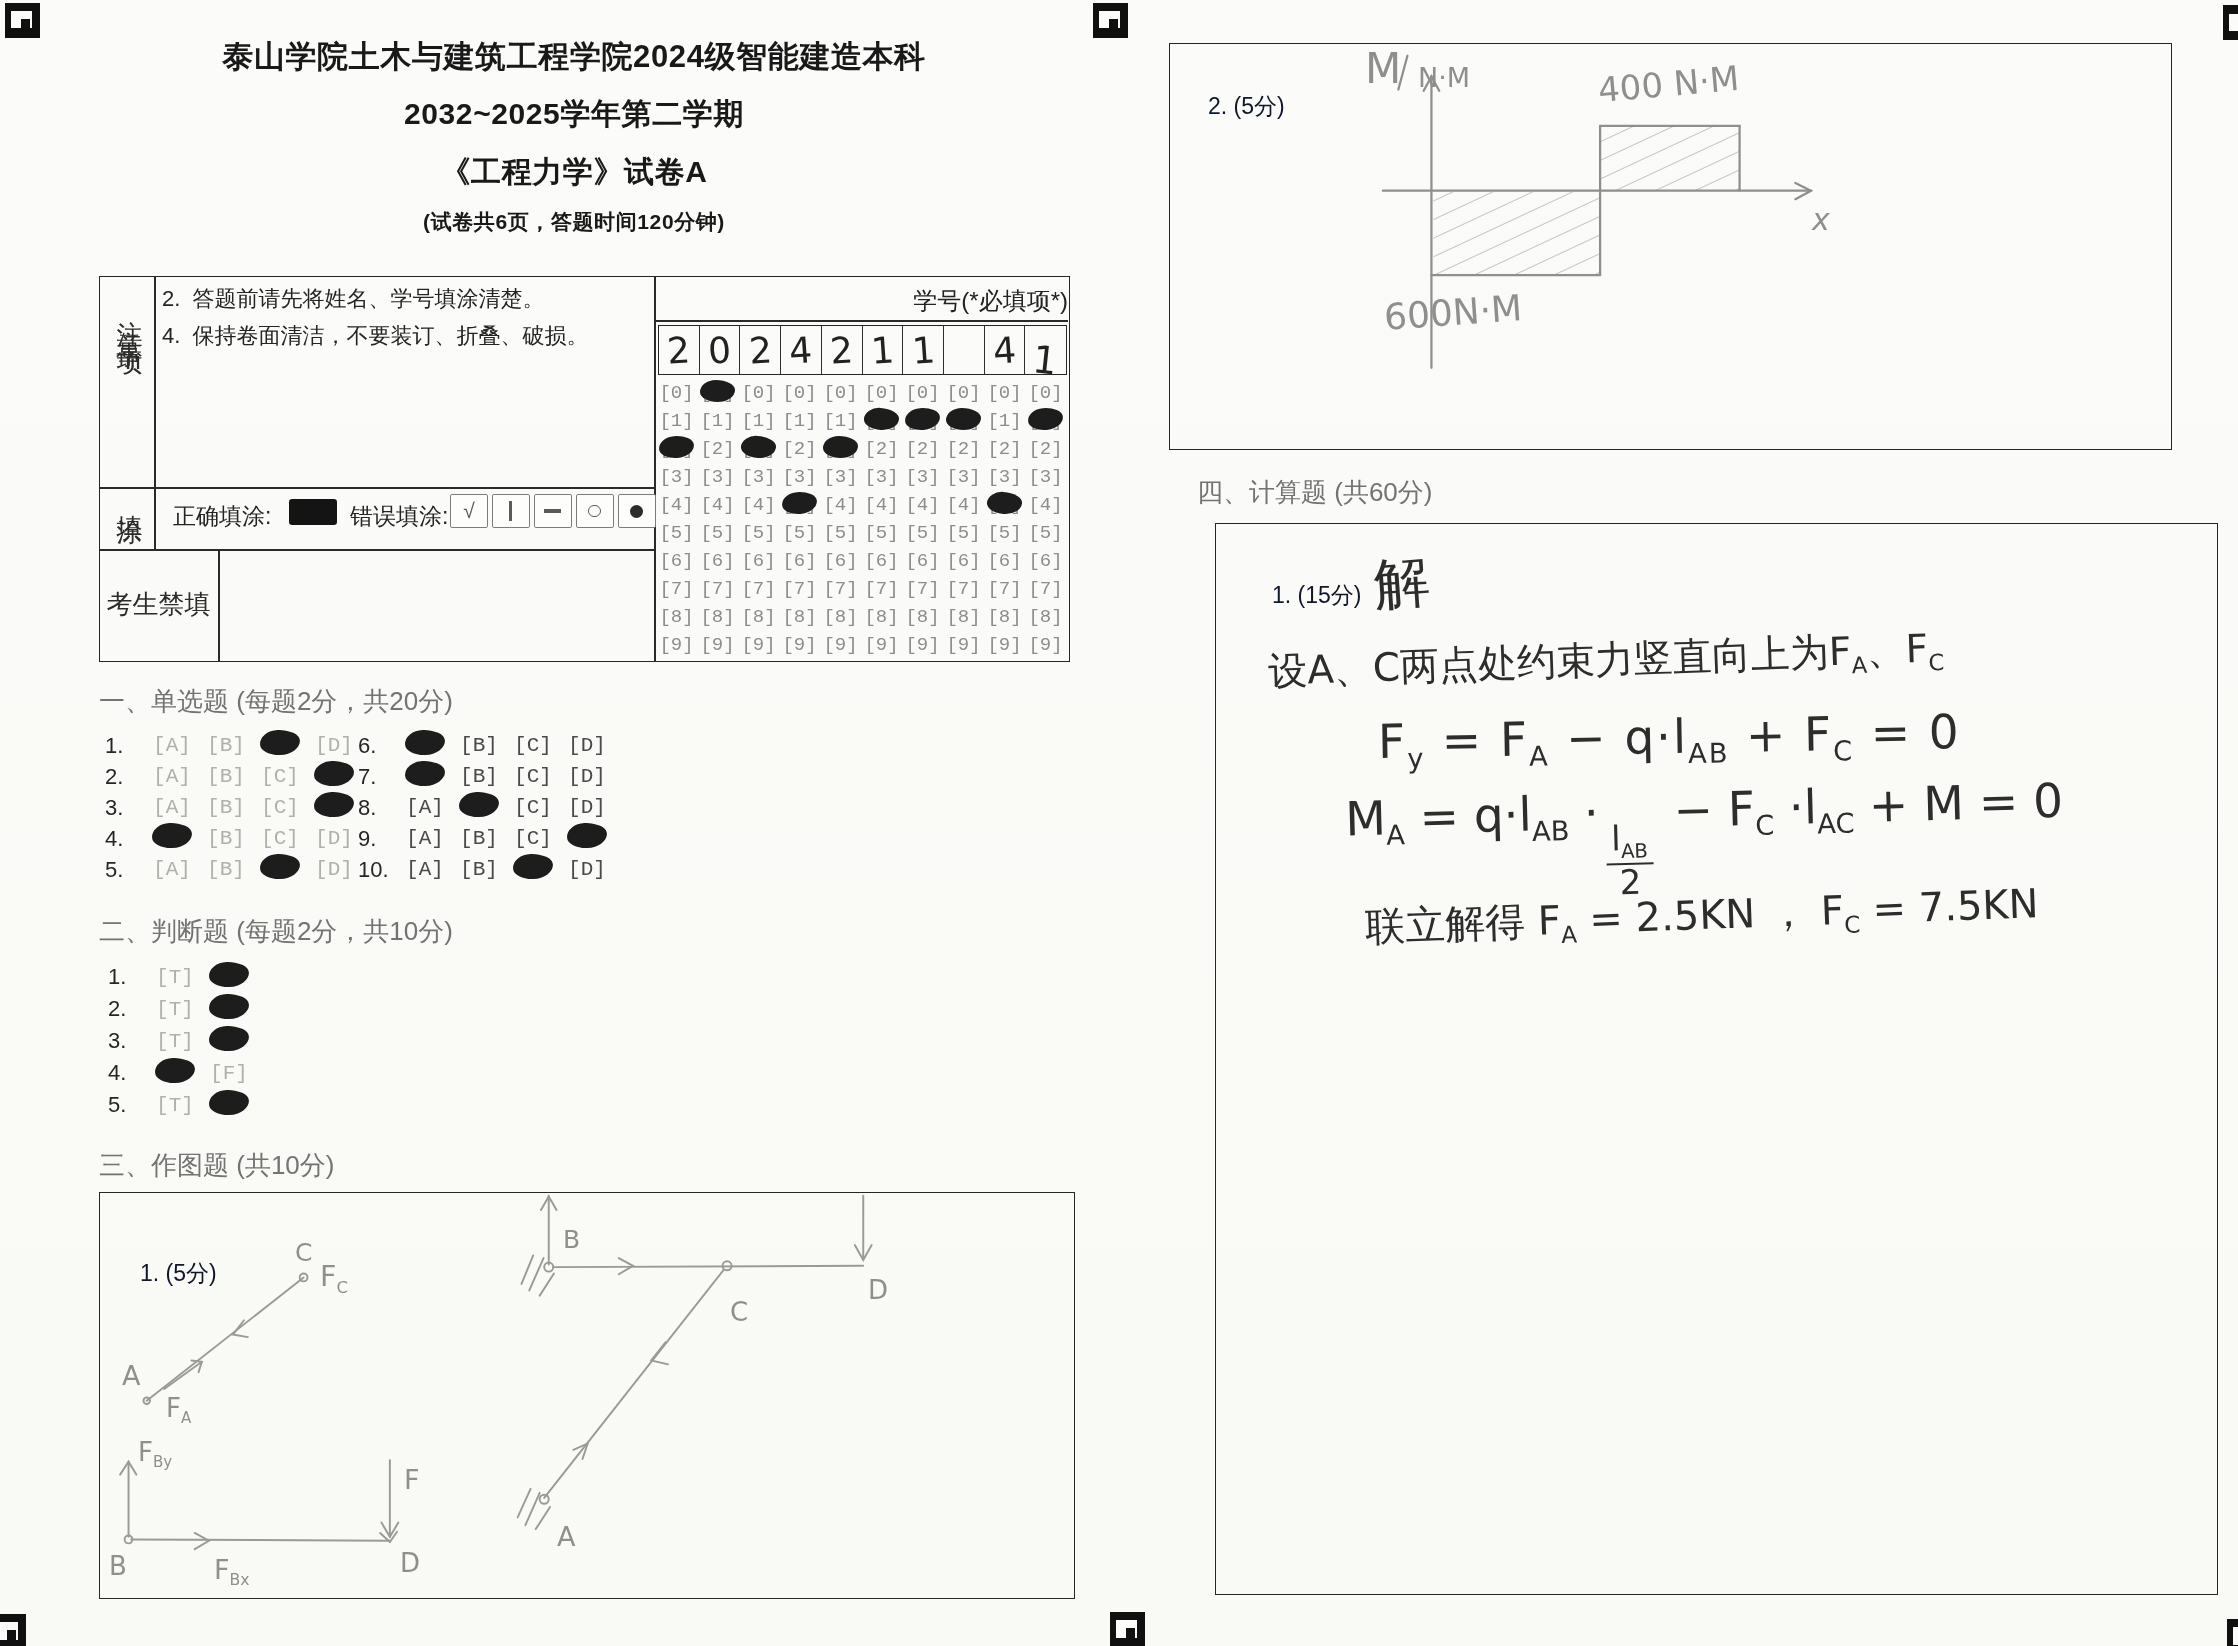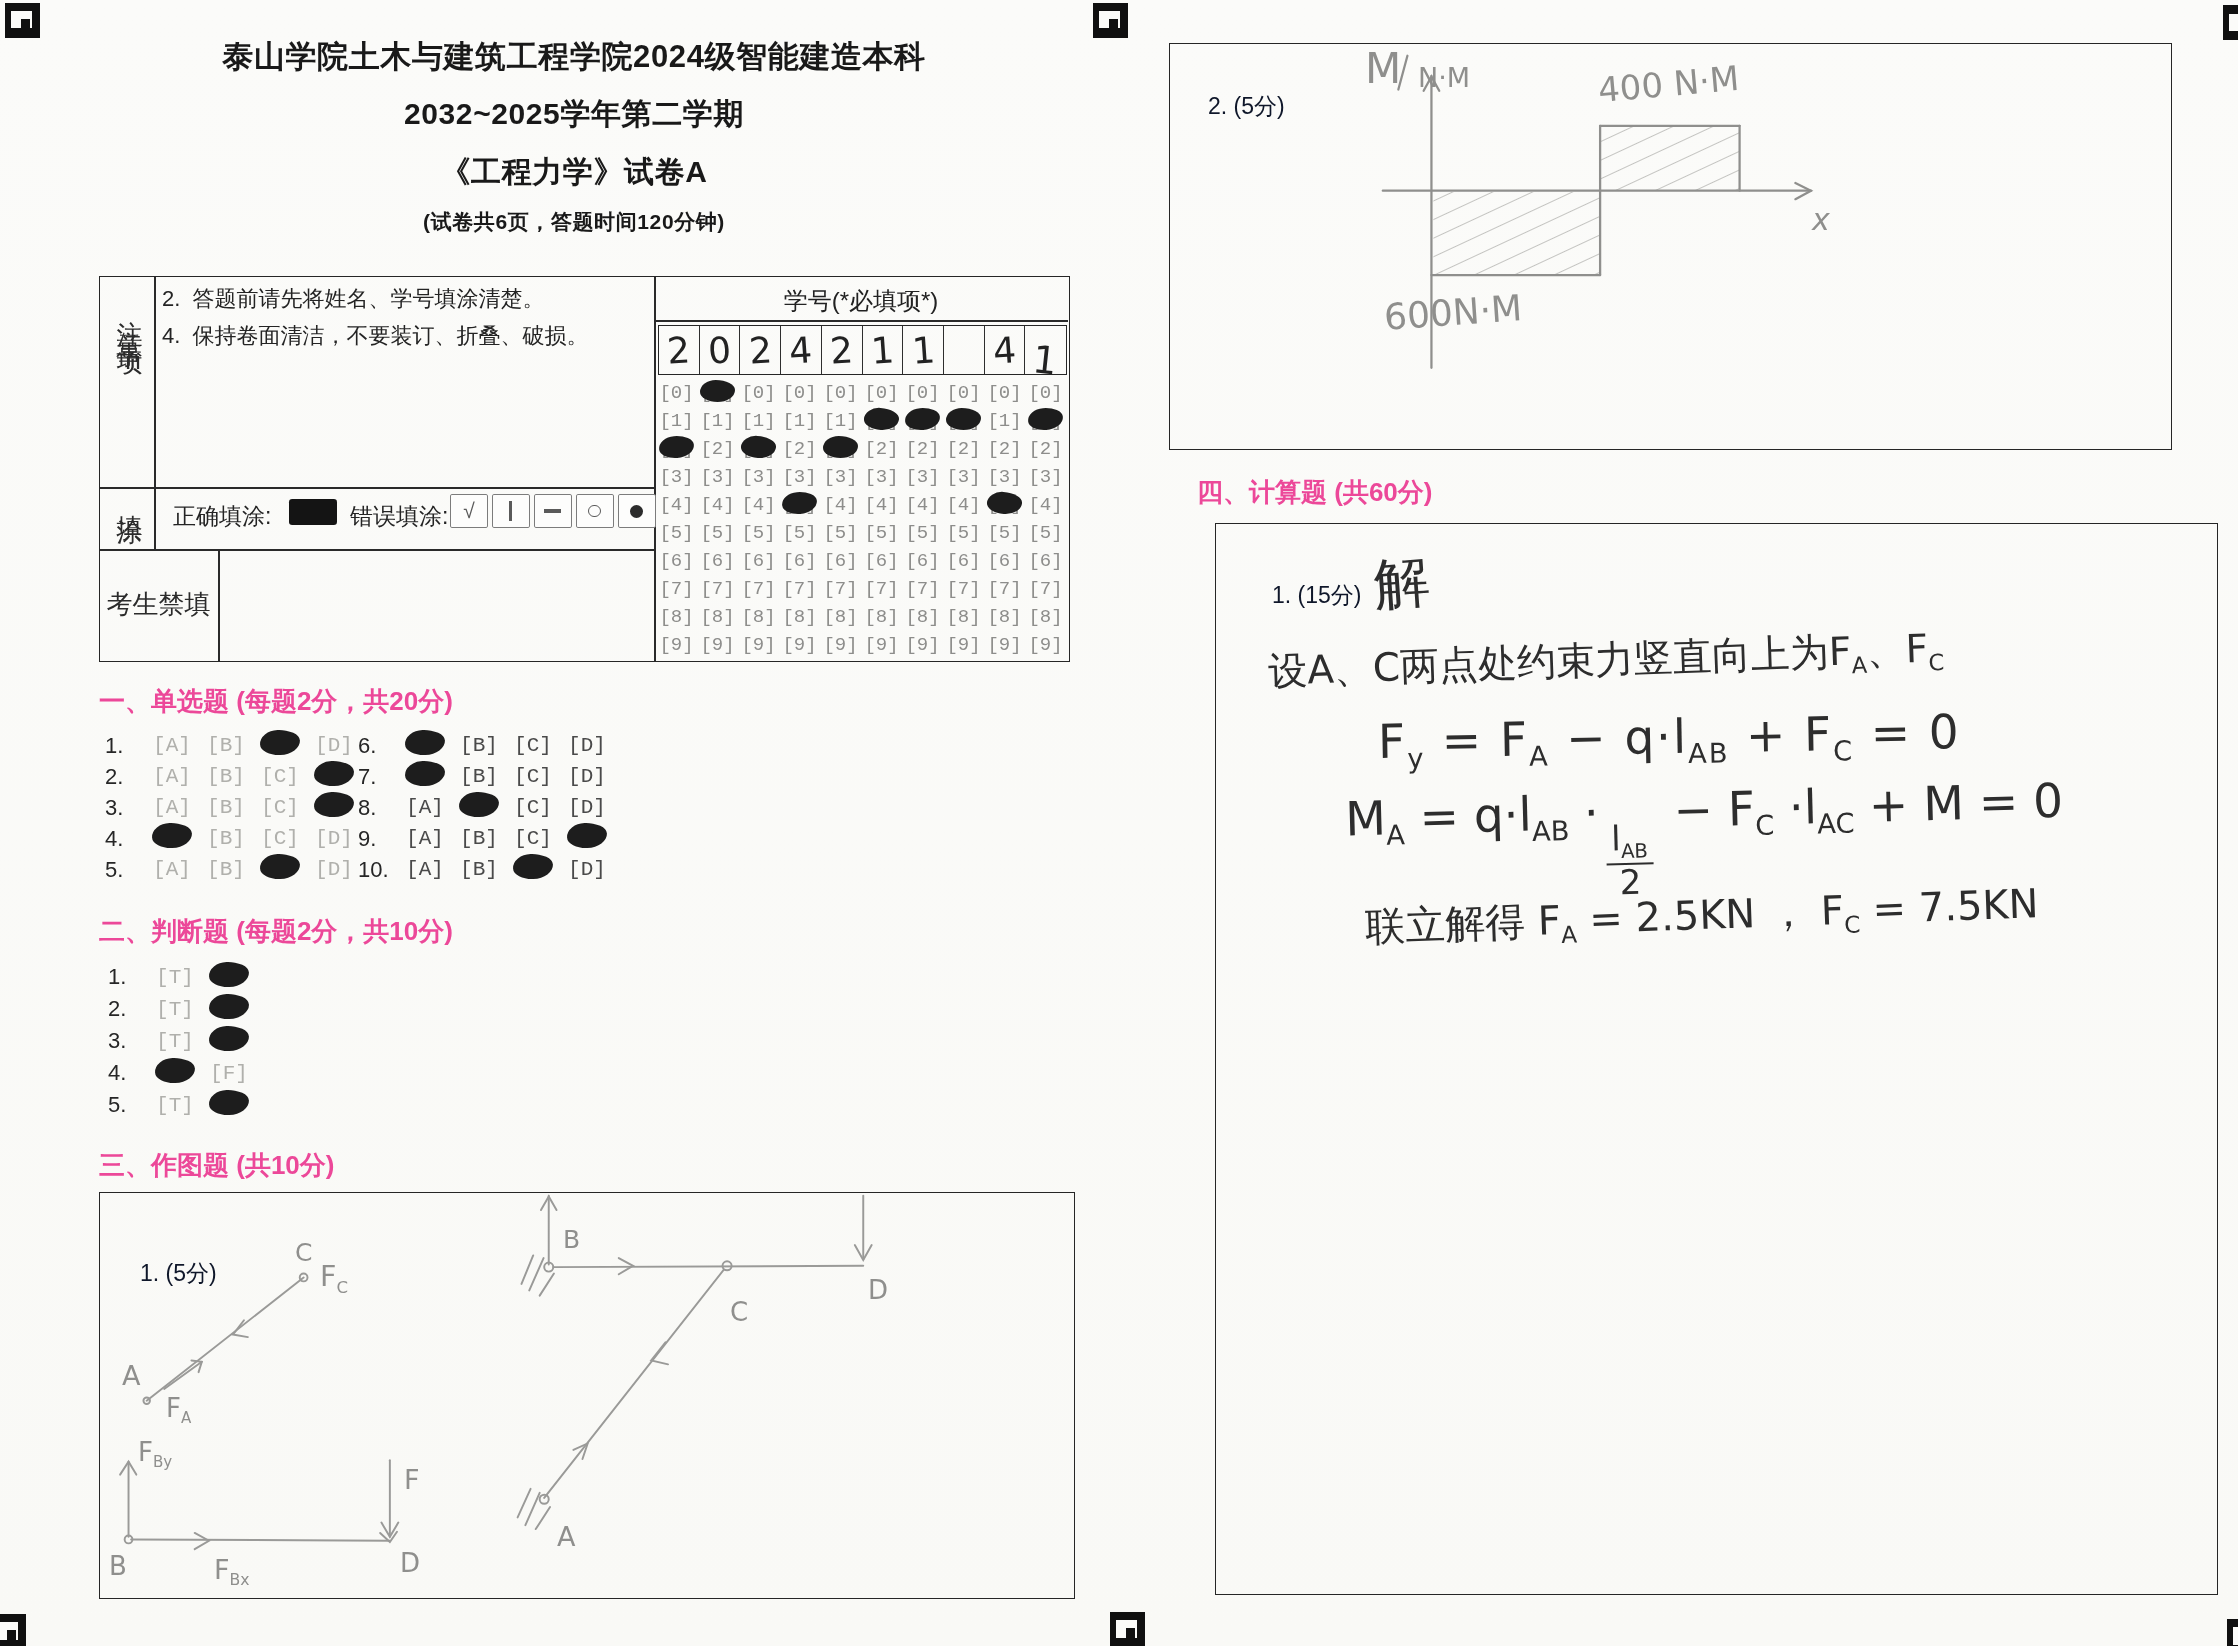--- a/index.html
+++ b/index.html
@@ -29,35 +29,35 @@
   #wrong-marks{position:absolute;left:350px;top:217px;display:flex}
   .wbox .dotS{width:10.4px;height:10.4px;border:1.9px solid #5a5a5a;border-radius:50%}
   .wbox .dotF{width:13px;height:13px;background:#2c2c2c;border-radius:50%}
   .wbox .vbar{width:3.2px;height:19.5px;background:#5a5a5a}
   .wbox .dash{width:17px;height:3.9px;background:#5a5a5a}
   
   .fopt{display:flex;flex-direction:column;align-items:center;margin-right:34px}
   .fopt .lab{font-size:25px;color:#242424}
   .fopt .chk{width:25px;height:22px;border:1.9px solid #4f4f4f;margin-top:10.4px;background:#fdfdfc}
   
-  #sid-title{position:absolute;left:554px;top:7.8px;width:414px;text-align:center;font-size:24px;color:#222}
+  #sid-title{position:absolute;left:554px;top:7.8px;width:414px;text-align:right;font-size:24px;color:#222}
   #sid-digits{position:absolute;left:558px;top:48px;width:407px;height:48px;border:1.9px solid #262626;display:grid;
               grid-template-columns:repeat(10,1fr)}
   #sid-digits .cell{border-right:1.3px solid #2e2e2e;display:flex;align-items:center;justify-content:center}
   #sid-digits .cell:last-child{border-right:none}
   .hw{font-family:"DejaVu Sans",sans-serif;color:#222}
   #sid-digits .cell span{font-size:36px;transform:rotate(-4deg)}
   #sid-digits .cell:nth-child(10) span{transform:rotate(6deg) translateY(10.4px);font-size:38px}
   #sid-bubbles{position:absolute;left:556px;top:102px;display:grid;grid-template-columns:repeat(10,41px);grid-auto-rows:28px}
   .bub{position:relative;display:flex;align-items:center;justify-content:center;
        font-family:"Liberation Mono",monospace;font-size:19px;color:#8d8d8b}
   .blob{background:#1d1d1d;border-radius:45% 55% 50% 50% / 55% 45% 55% 45%}
   .bub .blob{position:absolute;left:2.6px;top:1.3px;width:35px;height:22px;transform:rotate(-3deg)}
   
-  .sec-title{position:absolute;font-size:26px;font-weight:700;color:#ec4899}
+  .sec-title{position:absolute;font-size:26px;font-weight:400;color:#737373}
   .qrow{display:flex;align-items:center;height:31px}
   .qnum{font-size:22px;color:#262626;width:40px}
   .opt{width:54px;text-align:center;font-family:"Liberation Mono",monospace;font-size:21px}
   .pale .opt{color:#b0b0ac}
   .dark .opt{color:#4a4a4a}
   .opt .blob{display:inline-block;width:40px;height:25px;transform:rotate(-2deg)}
   .tfrow{height:32px}
   
   .bigbox{position:absolute;border:1.9px solid #262626;background:transparent}
   .qlabel{position:absolute;font-size:23px;color:#0f172a}

